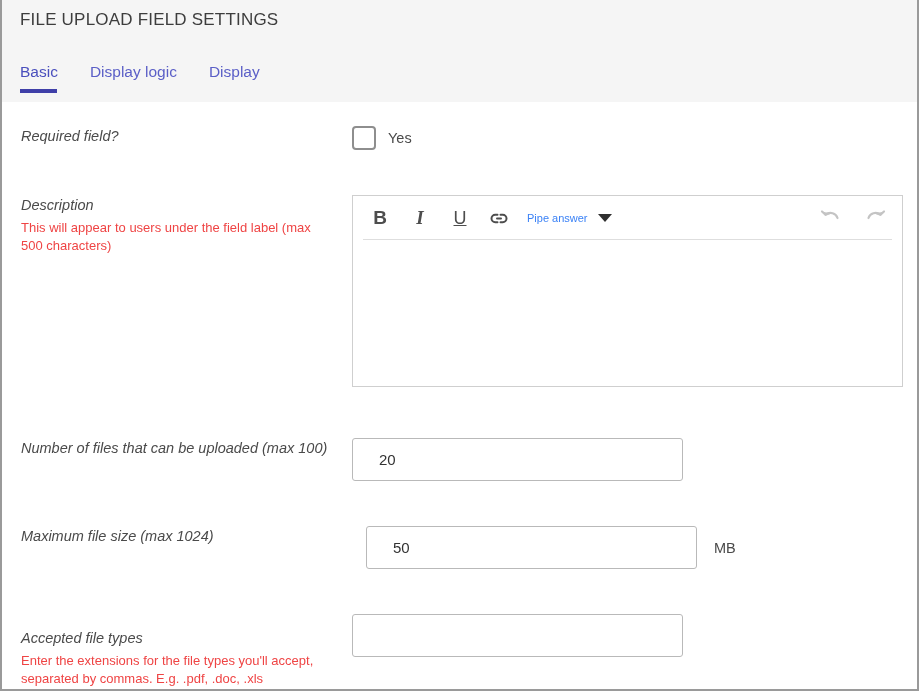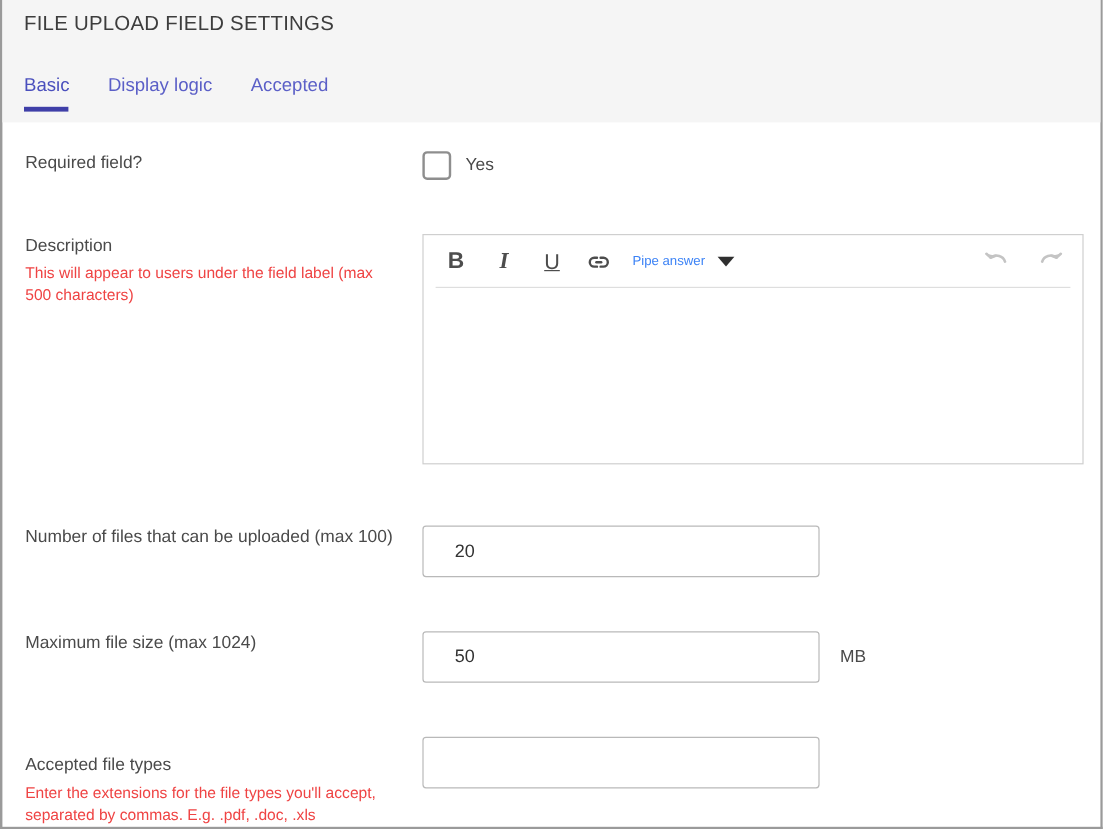--- a/index.html
+++ b/index.html
@@ -89,20 +89,21 @@
   .col-label {
     width: 331px;
     flex: none;
     box-sizing: border-box;
     padding-right: 16px;
   }
   .label {
     font-size: 14.5px;
     color: #4a4a4a;
     line-height: 20px;
+    font-style: italic;
   }
   .hint {
     font-size: 13px;
     color: #ef4444;
     line-height: 18px;
     margin-top: 4px;
   }
   .col-field {
     flex: 1;
     display: flex;
@@ -224,21 +225,21 @@
     height: 24px;
     margin-left: 18px;
   }
   .editor-area {
     flex: 1;
     cursor: text;
   }
 
   
   .row-numfiles { margin-top: 51px; }
-  .row-maxsize { margin-top: 45px; }
+  .row-maxsize { margin-top: 45px; gap: 14px; }
   .row-filetypes { margin-top: 45px; }
 
   .text-input {
     box-sizing: border-box;
     width: 331px;
     height: 43px;
     border: 1px solid #b9b9b9;
     border-radius: 3px;
     background: #ffffff;
     font-size: 15px;
@@ -259,21 +260,21 @@
 <body>
 
 <div class="page">
 
   <div class="header">
     <div class="page-title">FILE UPLOAD FIELD SETTINGS</div>
 
     <div class="tabs">
       <button class="tab active">Basic</button>
       <button class="tab">Display logic</button>
-      <button class="tab">Accepted</button>
+      <button class="tab">Display</button>
     </div>
   </div>
 
   <div class="body">
 
     <div class="row row-required">
       <div class="col-label">
         <div class="label">Required field?</div>
       </div>
       <div class="col-field">

